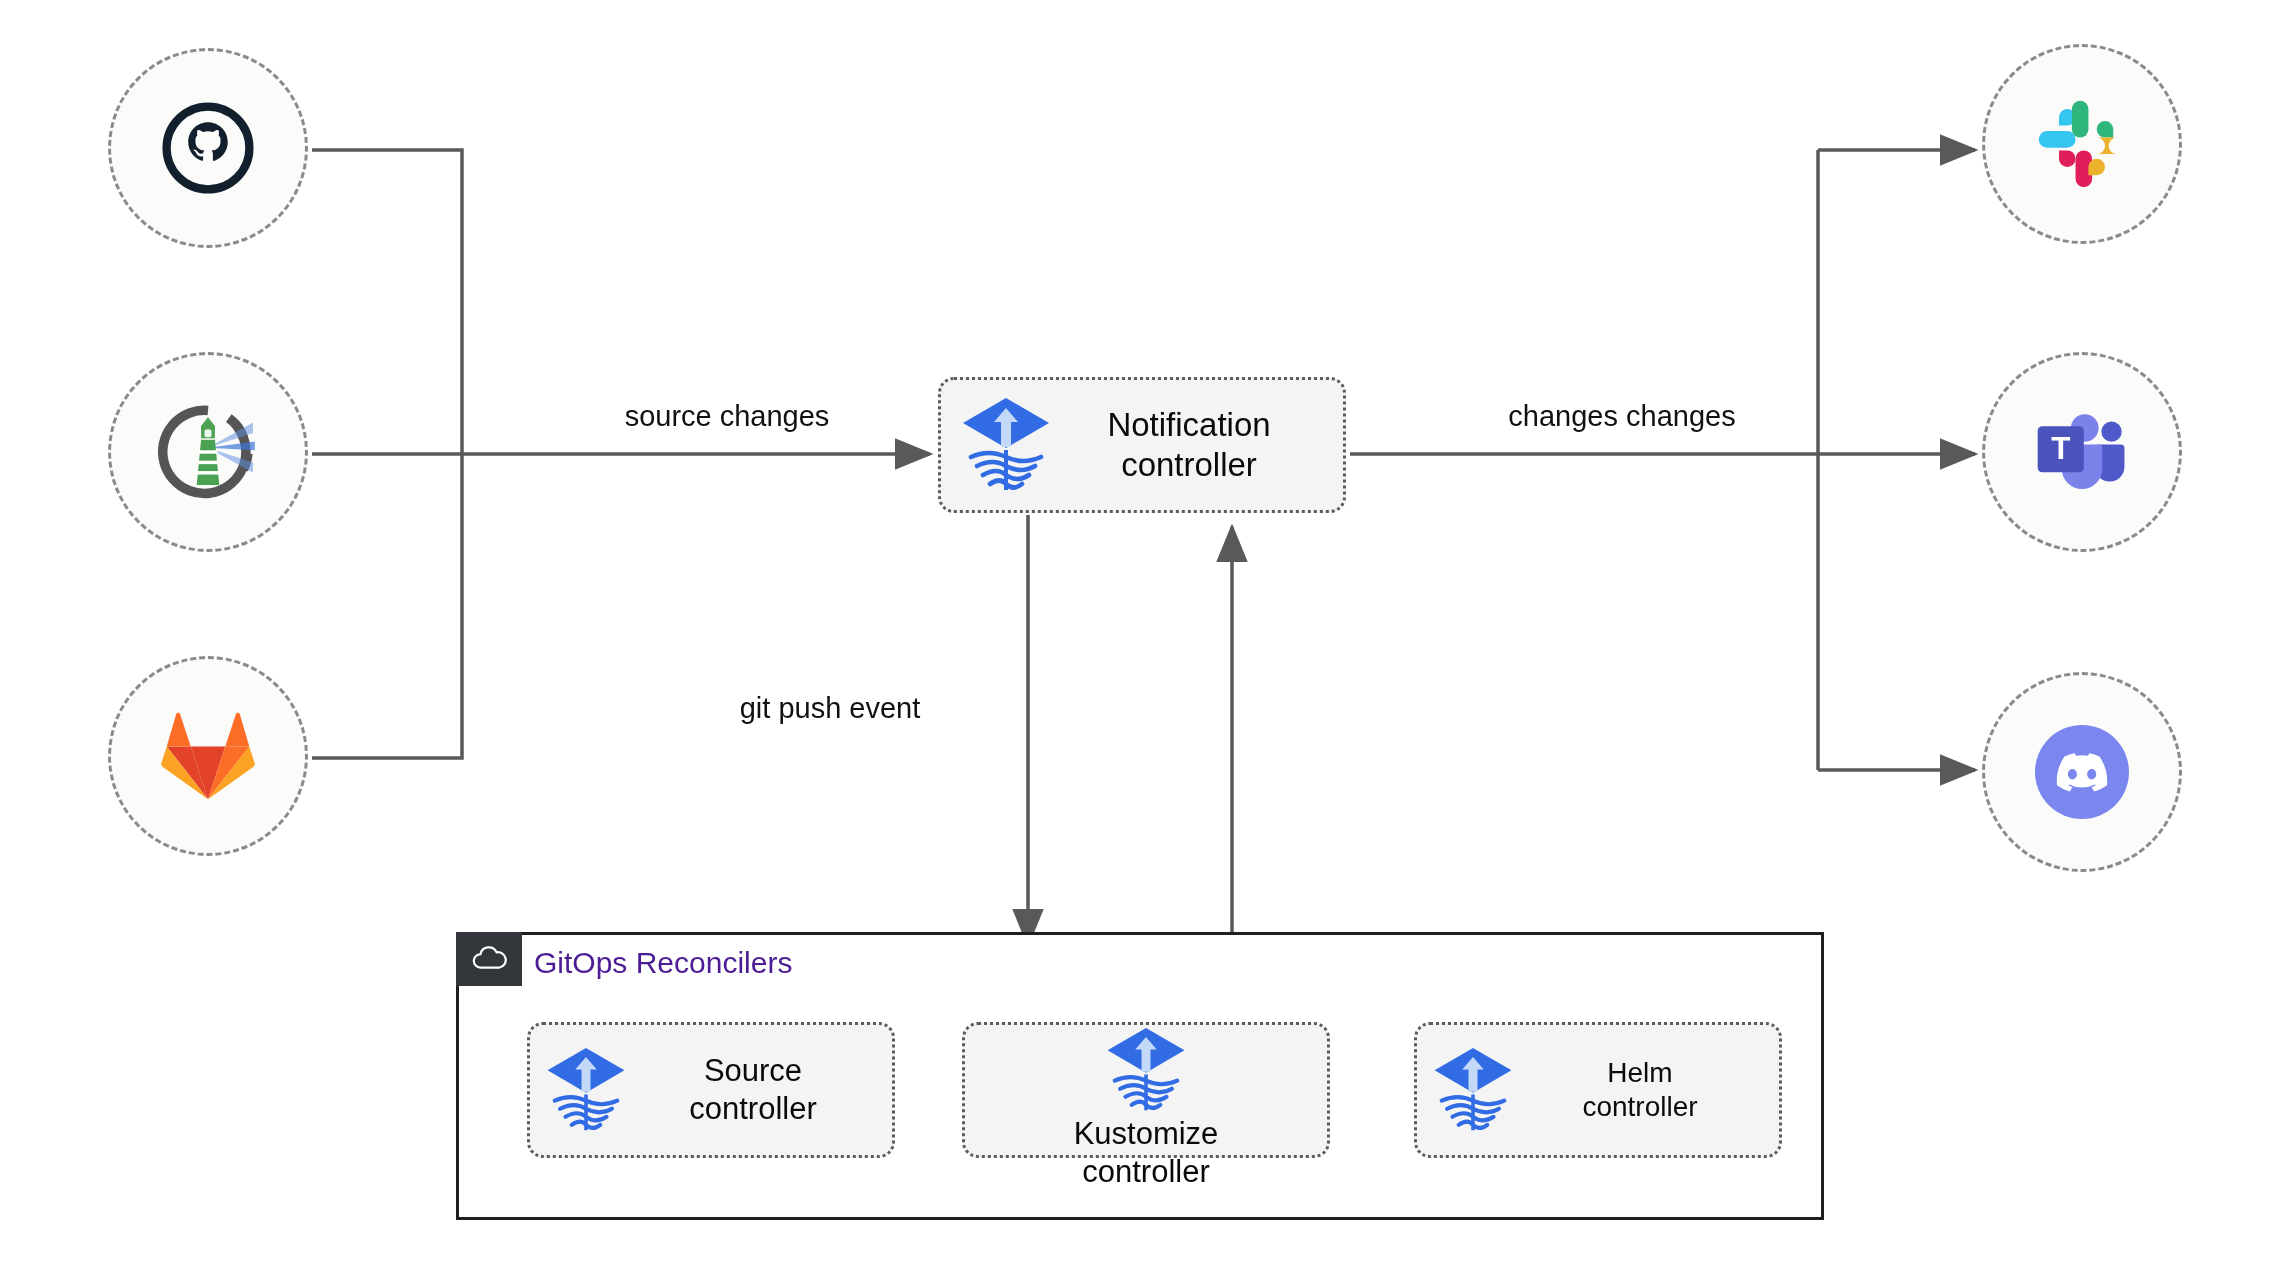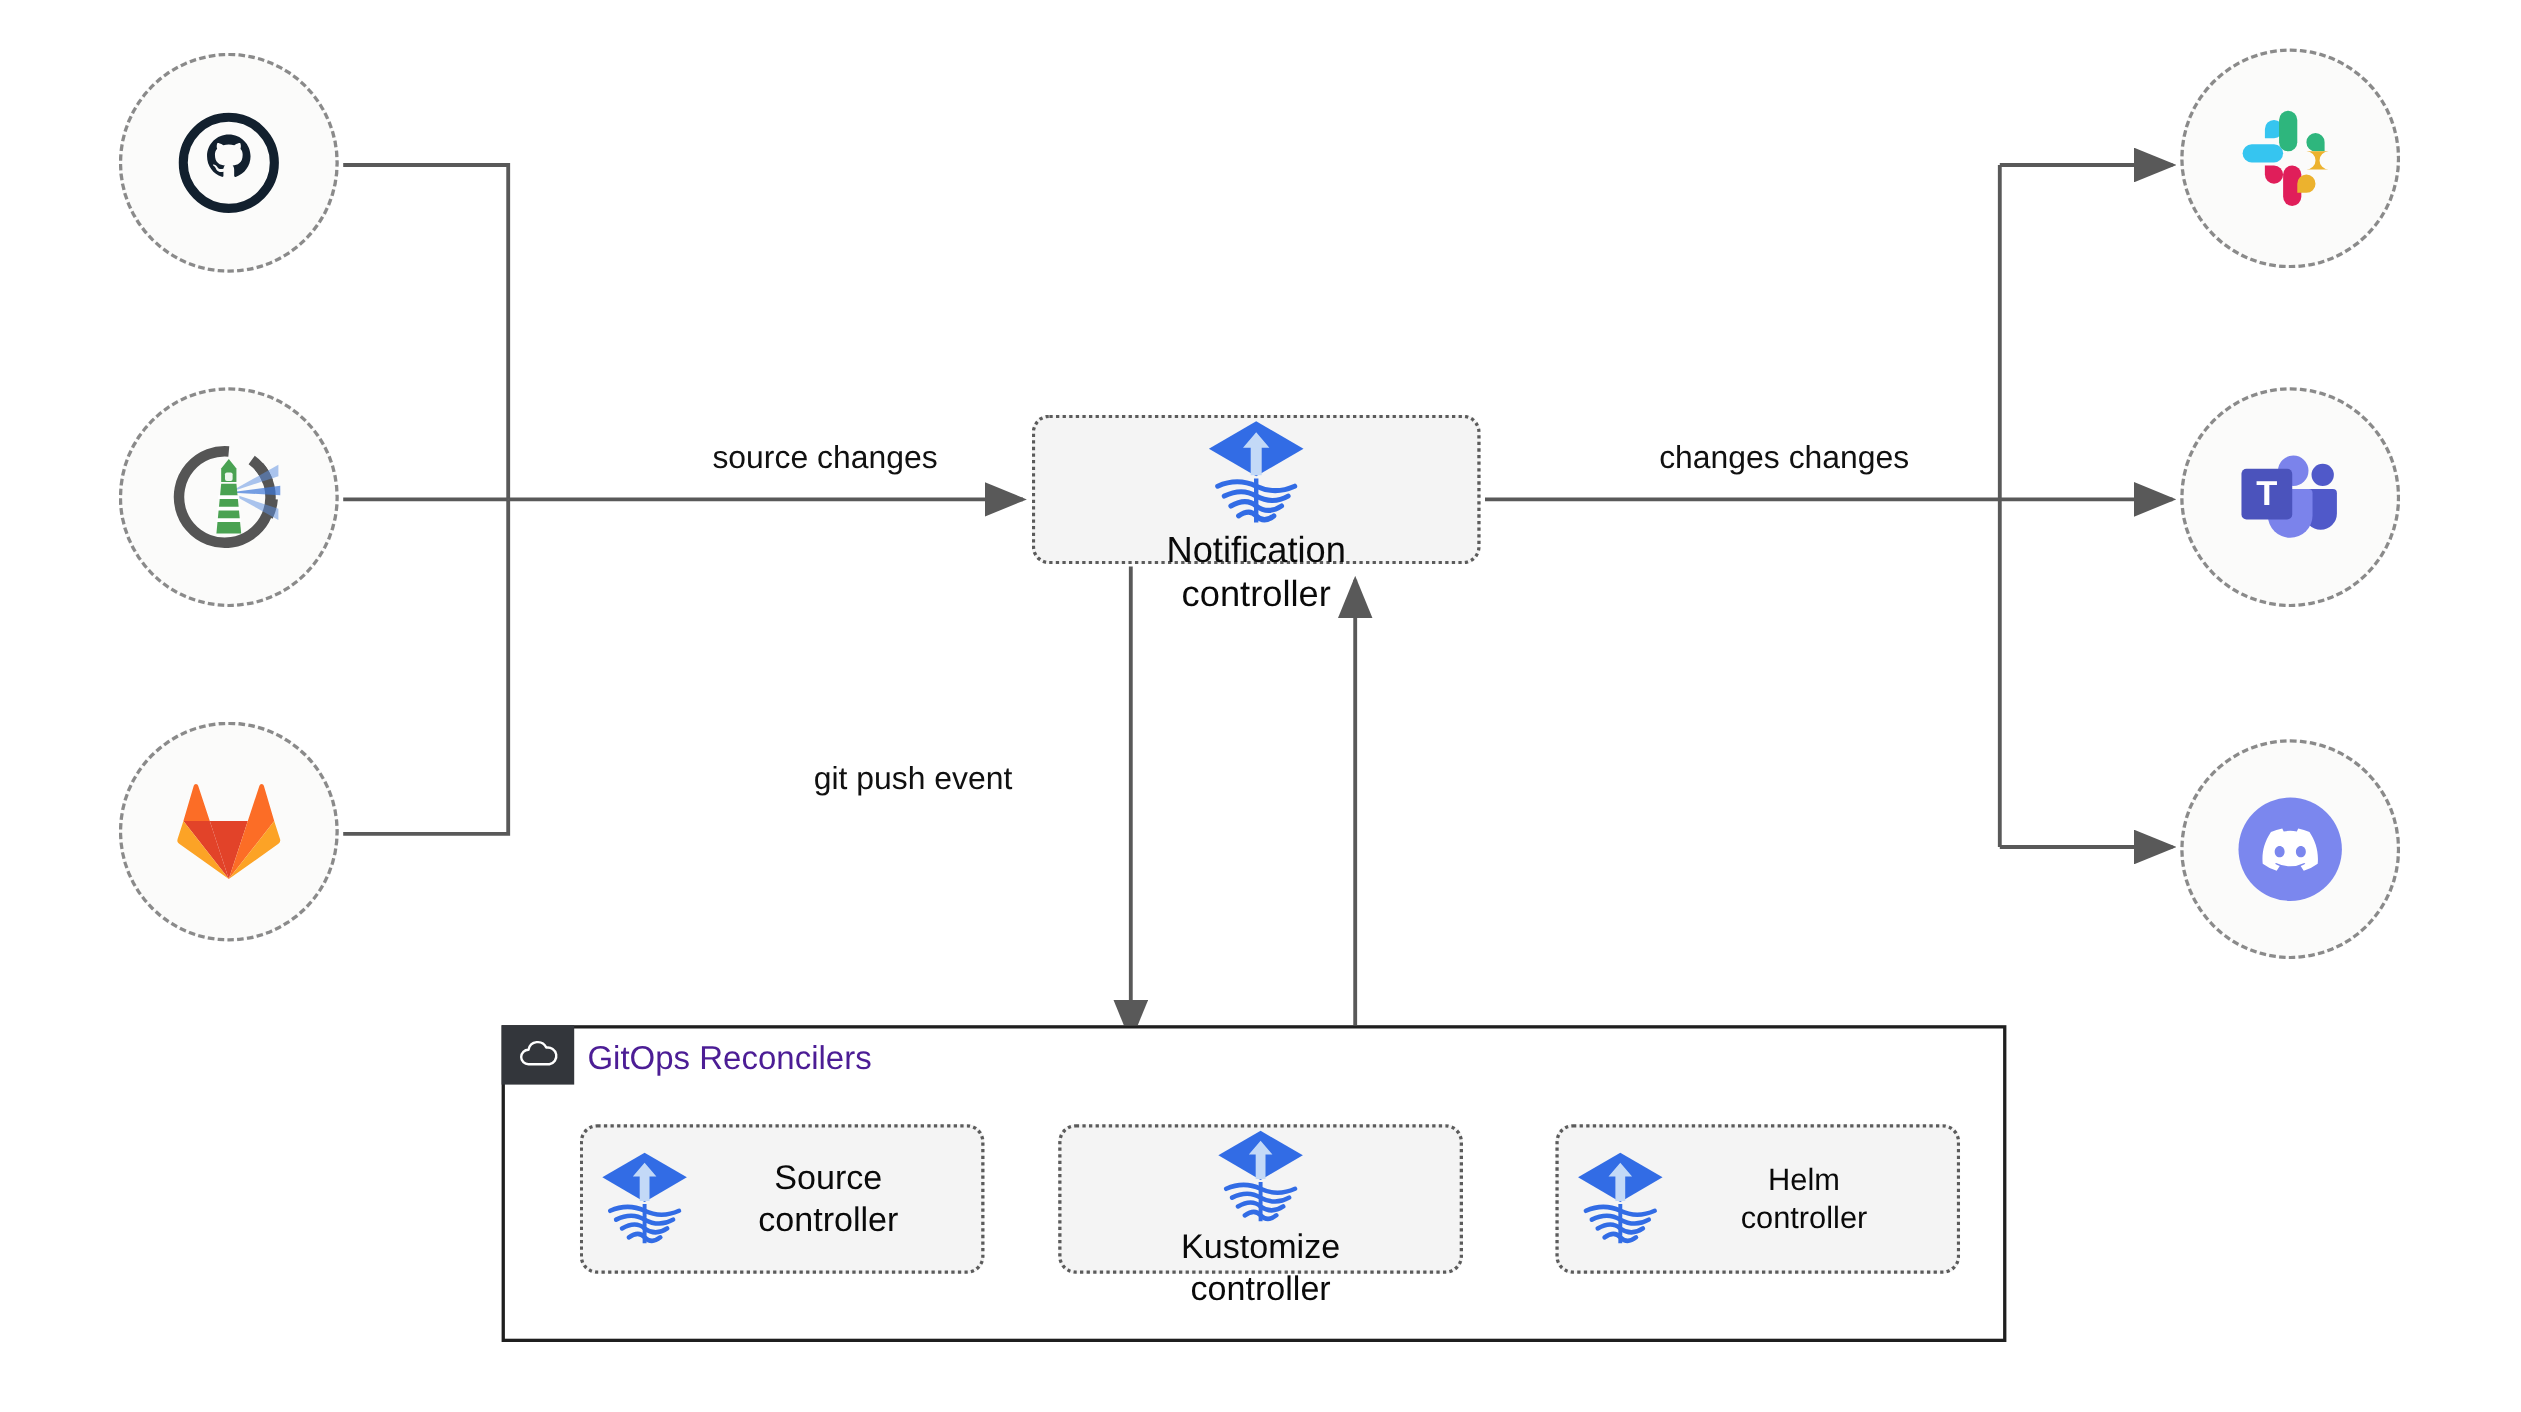--- a/index.html
+++ b/index.html
@@ -215,21 +215,21 @@
 
   <div class="circle-node" style="left:1982px; top:672px; width:200px; height:200px;">
     <span class="glyph">
       <svg width="100" height="100" viewBox="0 0 100 100">
         <circle cx="50" cy="50" r="47" fill="#7b87ee"></circle>
         <path fill="#ffffff" d="M67.5 34.4a41 41 0 0 0-10.2-3.2l-1.3 2.6a38 38 0 0 0-11.9 0l-1.3-2.6a41 41 0 0 0-10.3 3.2C25.9 44.2 24.1 53.8 25 63.2a41.6 41.6 0 0 0 12.7 6.4l2.8-4.3a27 27 0 0 1-4.3-2l1-.8a29.5 29.5 0 0 0 25.6 0l1 .8a27 27 0 0 1-4.3 2l2.8 4.3A41.4 41.4 0 0 0 75 63.2c1.1-11-2-20.5-7.5-28.8zM40.4 57.4c-2.5 0-4.5-2.3-4.5-5.1s2-5.2 4.5-5.2 4.6 2.3 4.5 5.2c0 2.8-2 5.1-4.5 5.1zm19.3 0c-2.5 0-4.5-2.3-4.5-5.1s2-5.2 4.5-5.2 4.6 2.3 4.5 5.2c0 2.8-2 5.1-4.5 5.1z"></path>
       </svg>
     </span>
   </div>
 
-  <div class="ctrl-box" style="left:938px; top:377px; width:408px; height:136px; padding:0 18px;flex-direction:column;">
+  <div class="ctrl-box" style="left:938px; top:377px; width:408px; height:136px; padding:0 18px;">
     <span class="ctrl-logo">
       <svg width="94" height="100" viewBox="0 0 94 100">
         <path fill="#326ce5" d="M47 3 L90 28 L47 53 L4 28 Z"></path>
         <path fill="#c3d9f7" d="M47 13 L59 27 L52 27 L52 52 L42 52 L42 27 L35 27 Z"></path>
         <g stroke="#326ce5" stroke-width="4.6" fill="none" stroke-linecap="round">
           <path d="M12 62 Q30 54 47 62 Q64 70 82 62"></path>
           <path d="M18 71 Q34 63 47 71 Q62 79 76 71"></path>
           <path d="M24 80 Q38 72 47 80 Q58 88 70 80"></path>
           <path d="M31 89 Q41 82 47 89 Q54 96 63 89"></path>
         </g>
@@ -299,20 +299,20 @@
           <path d="M24 80 Q38 72 47 80 Q58 88 70 80"></path>
           <path d="M31 89 Q41 82 47 89 Q54 96 63 89"></path>
         </g>
         <line x1="47" y1="55" x2="47" y2="95" stroke="#326ce5" stroke-width="4"></line>
       </svg>
     </span>
     <span class="ctrl-label" style="font-size:28px;">Helm
 controller</span>
   </div>
 
-  <span class="edge-label" style="left:580px; top:400px; width:340px;">source changes</span>
+  <span class="edge-label" style="left:557px; top:400px; width:340px;">source changes</span>
 
   <span class="edge-label" style="left:1452px; top:400px; width:340px;">changes changes</span>
 
   <span class="edge-label" style="left:630px; top:692px; width:400px;">git push event</span>
 
 
 </div>
 
 </body></html>

